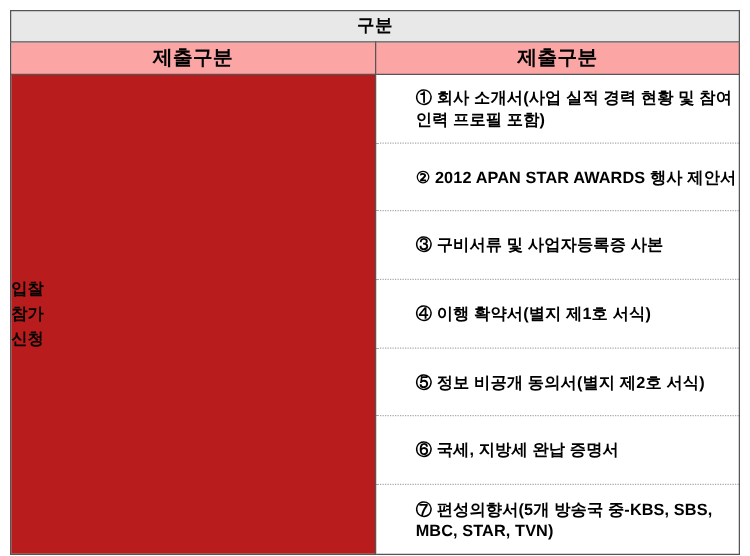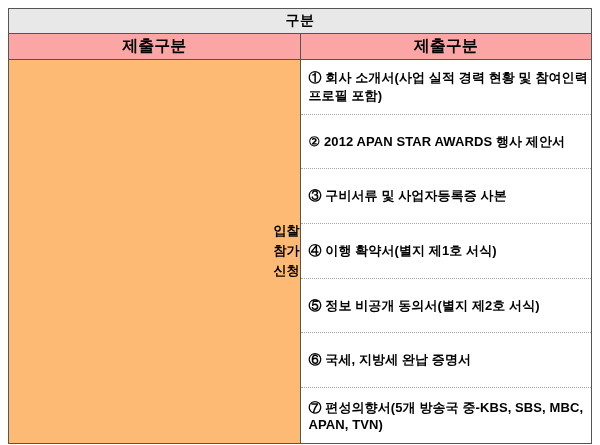--- a/index.html
+++ b/index.html
@@ -45,37 +45,37 @@
     height: 25px;
     text-align: center;
     background: #fca5a5;
     font-size: 16px;
     font-weight: bold;
   }
   .col-left {
     width: 110px;
   }
   .left-label {
-    text-align: right;
+    text-align: left;
     font-size: 13px;
     line-height: 1.55;
-    background: #fdba74;
+    background: #b91c1c;
     white-space: pre-line;
   }
   .doc-list {
     padding: 0;
     margin: 0;
     list-style: none;
   }
   .doc-row {
     box-sizing: border-box;
     height: 54.7px;
     display: flex;
     align-items: center;
-    padding-left: 8px;
+    padding-left: 32px;
     font-size: 13px;
     border-bottom: 1px dotted #aaaaaa;
     letter-spacing: 0.1px;
   }
   .doc-row:last-child {
     border-bottom: none;
   }
   .doc-cell-right {
     padding: 0;
     vertical-align: top;
@@ -99,19 +99,19 @@
 참가
 신청</td>
         <td class="doc-cell-right">
           <ul class="doc-list">
             <li class="doc-row">① 회사 소개서(사업 실적 경력 현황 및 참여인력 프로필 포함)</li>
             <li class="doc-row">② 2012 APAN STAR AWARDS 행사 제안서</li>
             <li class="doc-row">③ 구비서류 및 사업자등록증 사본</li>
             <li class="doc-row">④ 이행 확약서(별지 제1호 서식)</li>
             <li class="doc-row">⑤ 정보 비공개 동의서(별지 제2호 서식)</li>
             <li class="doc-row">⑥ 국세, 지방세 완납 증명서</li>
-            <li class="doc-row">⑦ 편성의향서(5개 방송국 중-KBS, SBS, MBC, APAN, TVN)</li>
+            <li class="doc-row">⑦ 편성의향서(5개 방송국 중-KBS, SBS, MBC, STAR, TVN)</li>
           </ul>
         </td>
       </tr>
     </tbody>
   </table>
 </div>
 
 </body></html>

